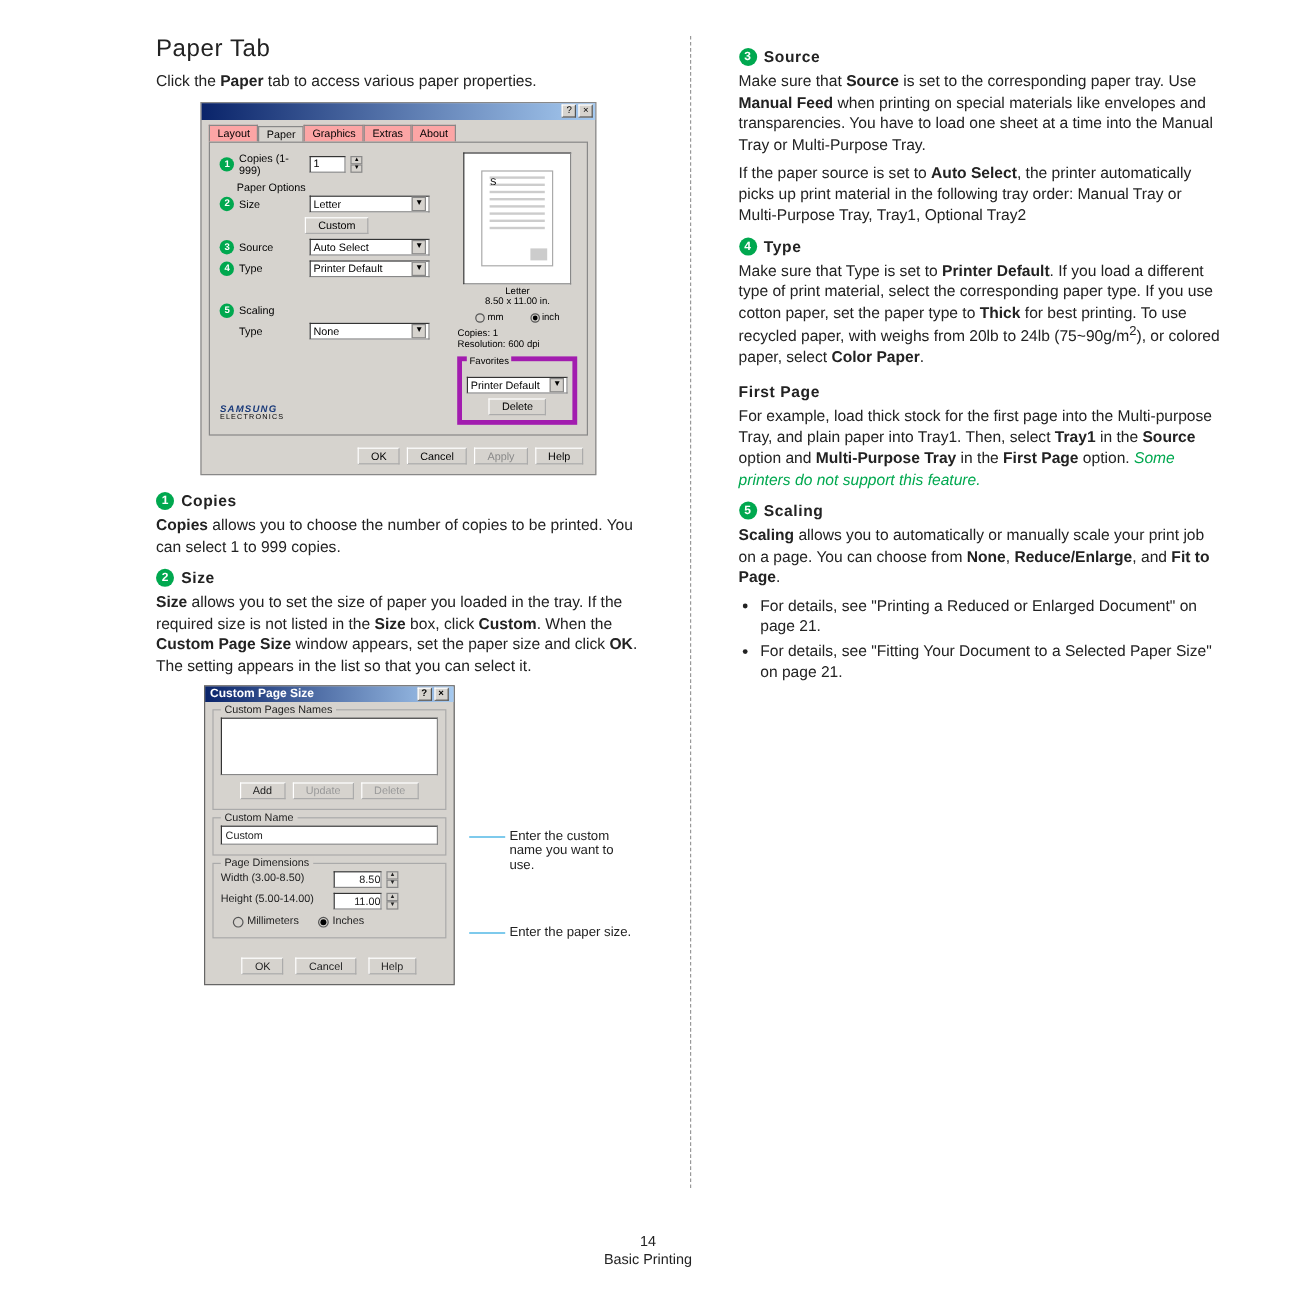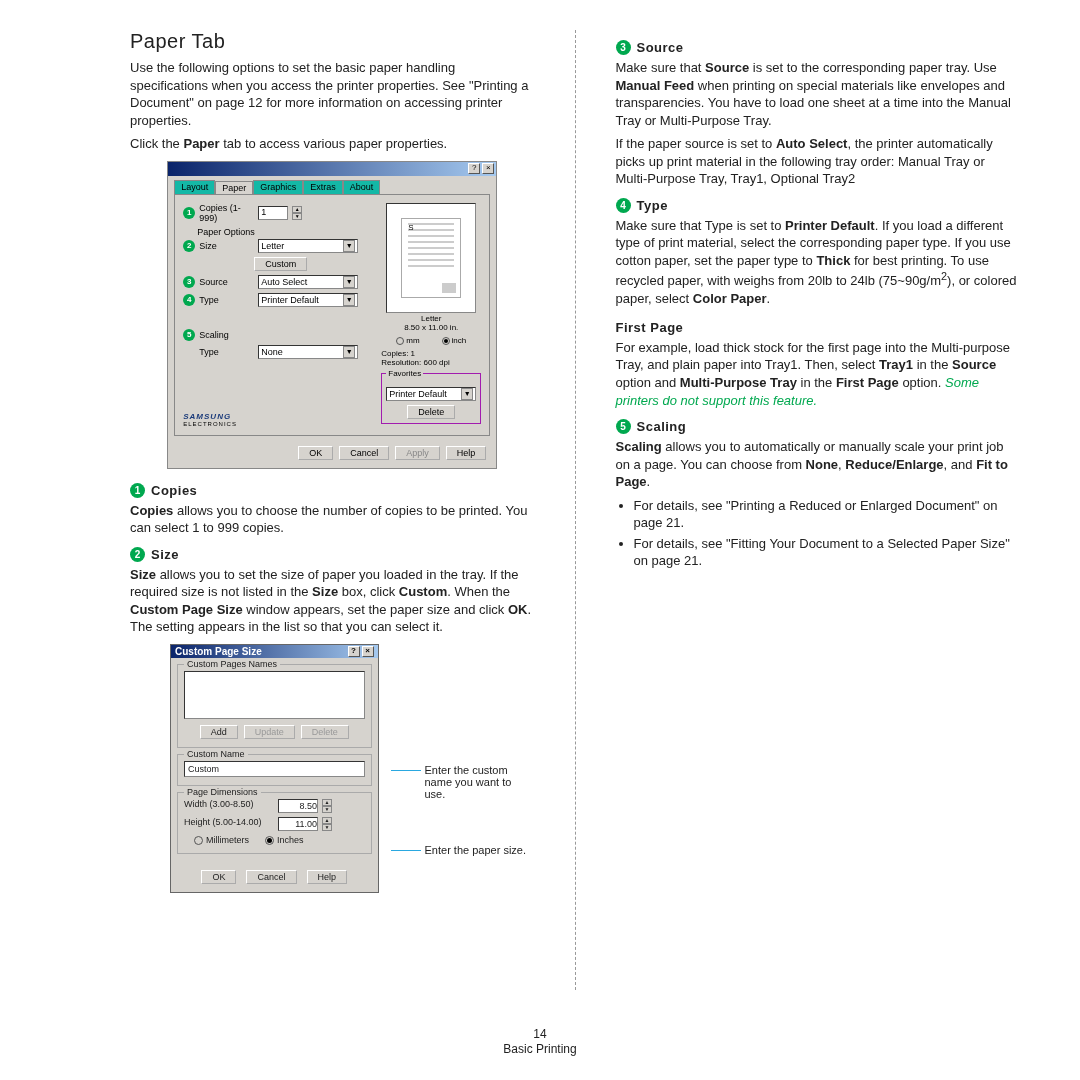--- a/index.html
+++ b/index.html
@@ -93,21 +93,21 @@
   }
   .tabs {
     display: flex;
     padding: 4px 6px 0 6px;
     gap: 0;
   }
   .tab {
     border: 1px solid #888;
     border-bottom: none;
     padding: 1px 6px;
-    background: #14b8a6;
+    background: #fca5a5;
     font-size: 9px;
     position: relative;
   }
   .tab.active { background: #d6d3ce; border-bottom: 1px solid #d6d3ce; top:1px; }
   .dlg-body {
     border: 1px solid #888;
     margin: 0 6px 6px 6px;
     padding: 8px;
     background: #d6d3ce;
     position: relative;
@@ -150,21 +150,21 @@
   .preview-page {
     width:60px; height:80px; border:1px solid #aaa; background:#fff;
     position:relative;
   }
   .preview-page .ln { height:2px; background:#ccc; margin:4px 6px; }
   .preview-label { font-size:8px; text-align:center; margin-top:2px; line-height:1.1;}
   .unitrow { display:flex; gap:22px; font-size:8px; margin-top:4px; align-items:center; justify-content:center;}
   .unitrow .r { width:8px;height:8px;border:1px solid #555;border-radius:50%;display:inline-block;margin-right:2px;vertical-align:middle;}
   .unitrow .r.sel::after{content:"";display:block;width:4px;height:4px;background:#000;border-radius:50%;margin:1px;}
   .info-lines { font-size:8px; margin-top:4px; }
-  .favgroup { border:1px solid #a21caf; font-size:8px; padding:4px; margin-top:6px;}
+  .favgroup { border:4px solid #a21caf; font-size:8px; padding:4px; margin-top:6px;}
   .favgroup .ttl { position:relative; top:-9px; background:#d6d3ce; padding:0 2px; font-size:8px;}
   .logo-row { display:flex; justify-content:space-between; align-items:flex-end; margin-top:8px;}
   .logo { font-size:8px; font-style:italic; font-weight:bold; color:#1a3a7a; letter-spacing:1px;margin-top:45px;}
   .dlg-buttons { display:flex; gap:6px; justify-content:flex-end; padding:4px 10px 8px 10px;}
   .dlg-buttons .btn-sm.disabled { color:#888; }
 
   
   .dlg2 {
     width:210px;
     border:1px solid #666;
@@ -206,21 +206,20 @@
   .footer { position:absolute; bottom:22px; left:0; right:0; text-align:center; font-size:12px; line-height:1.3;}
   b { font-weight:bold; }
 </style>
 </head>
 <body>
 
 <div class="page">
 
   <div class="col">
     <h2 class="page-title">Paper Tab</h2>
-    <p>Use the following options to set the basic paper handling specifications when you access the printer properties. See "Printing a Document" on page 12 for more information on accessing printer properties.</p>
     <p>Click the <b>Paper</b> tab to access various paper properties.</p>
 
     <div class="dlg">
       <div class="titlebar">
         <div class="tbtn">?</div>
         <div class="tbtn">×</div>
       </div>
       <div class="tabs">
         <div class="tab">Layout</div>
         <div class="tab active">Paper</div>

